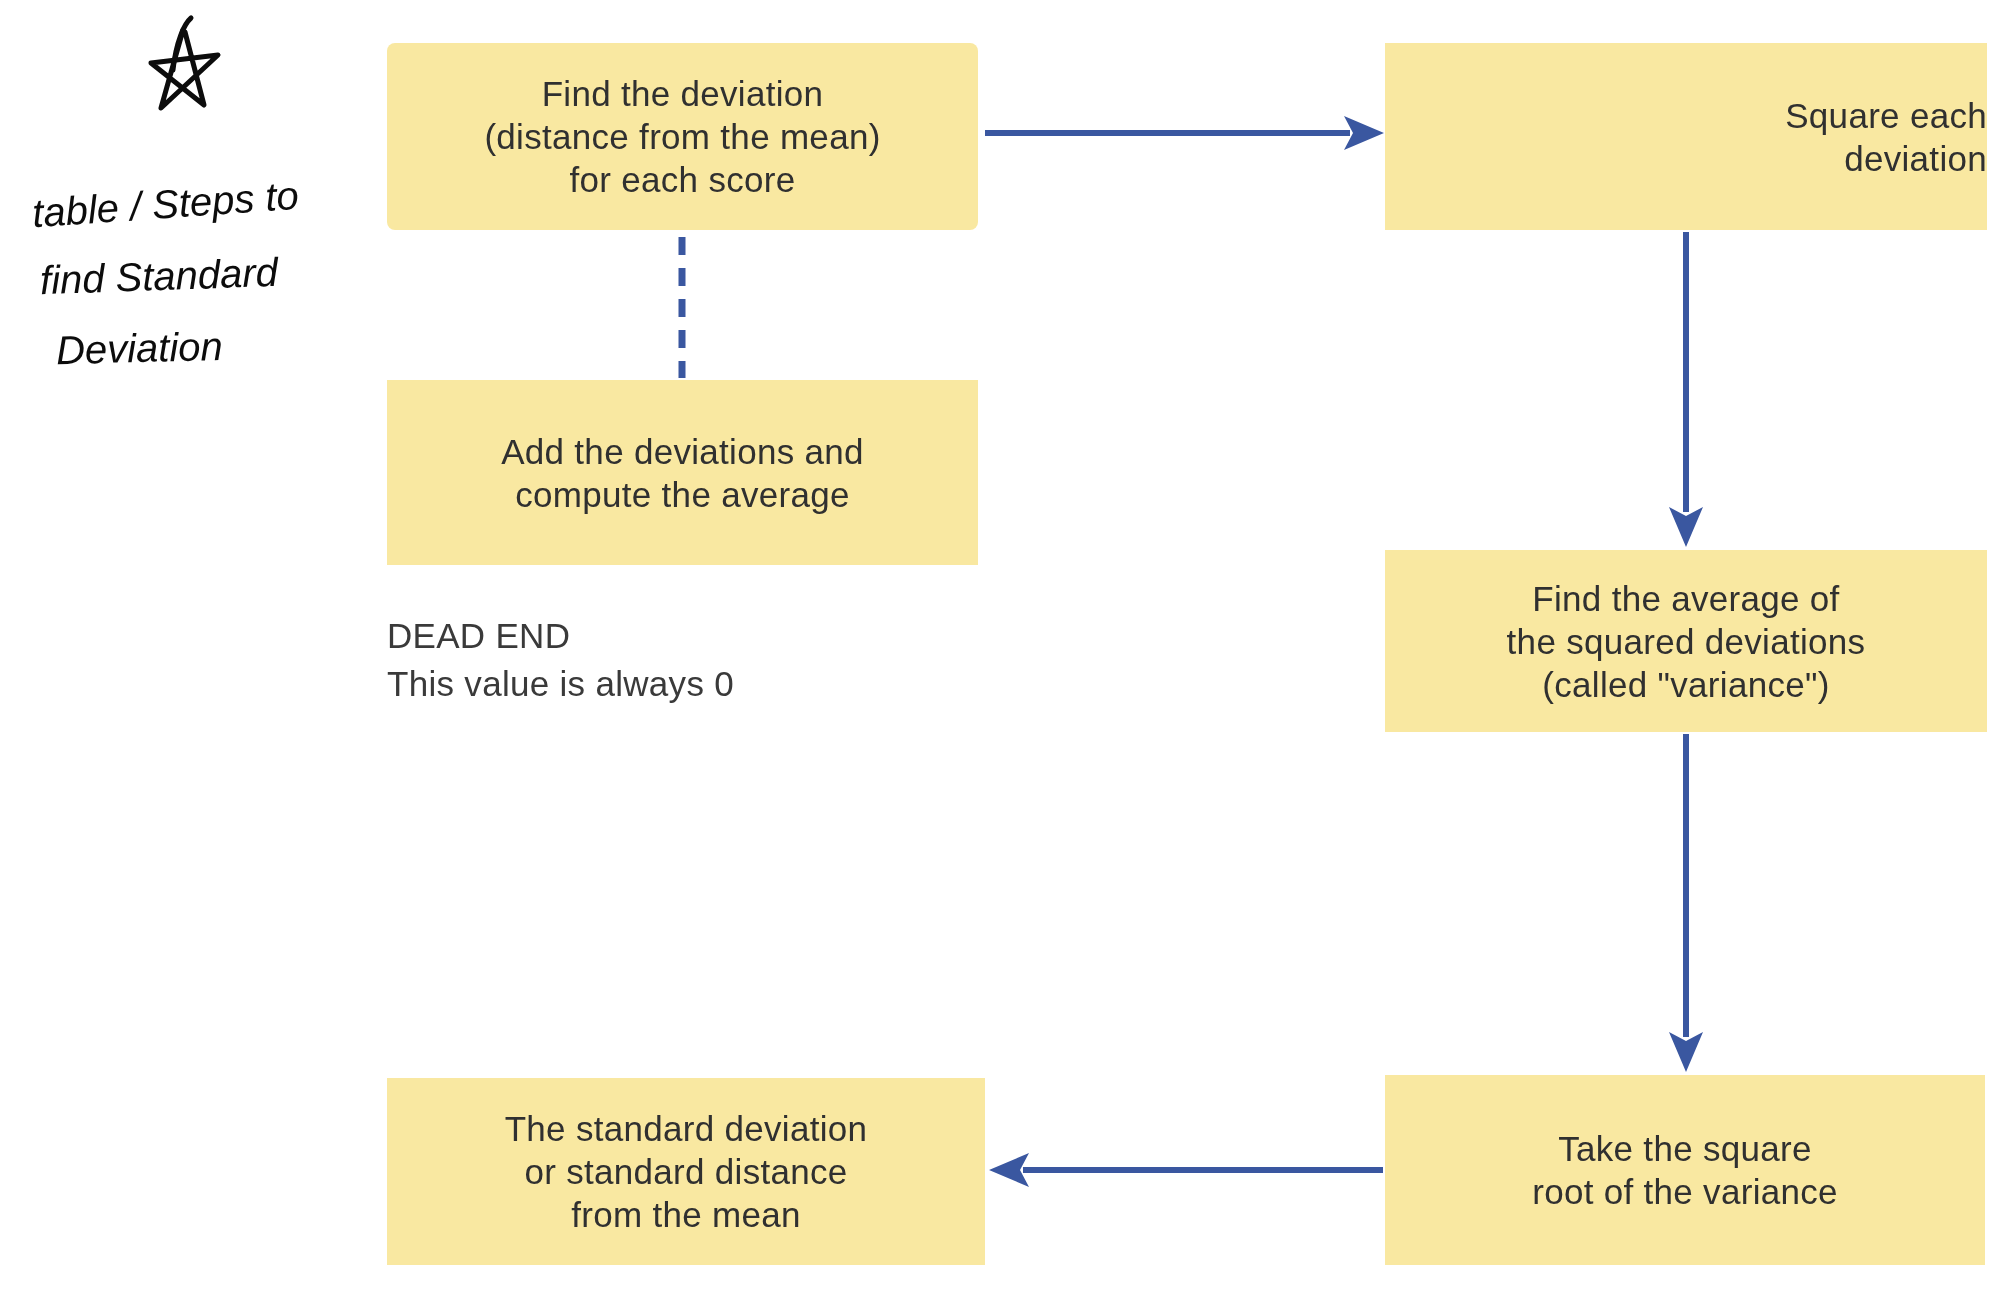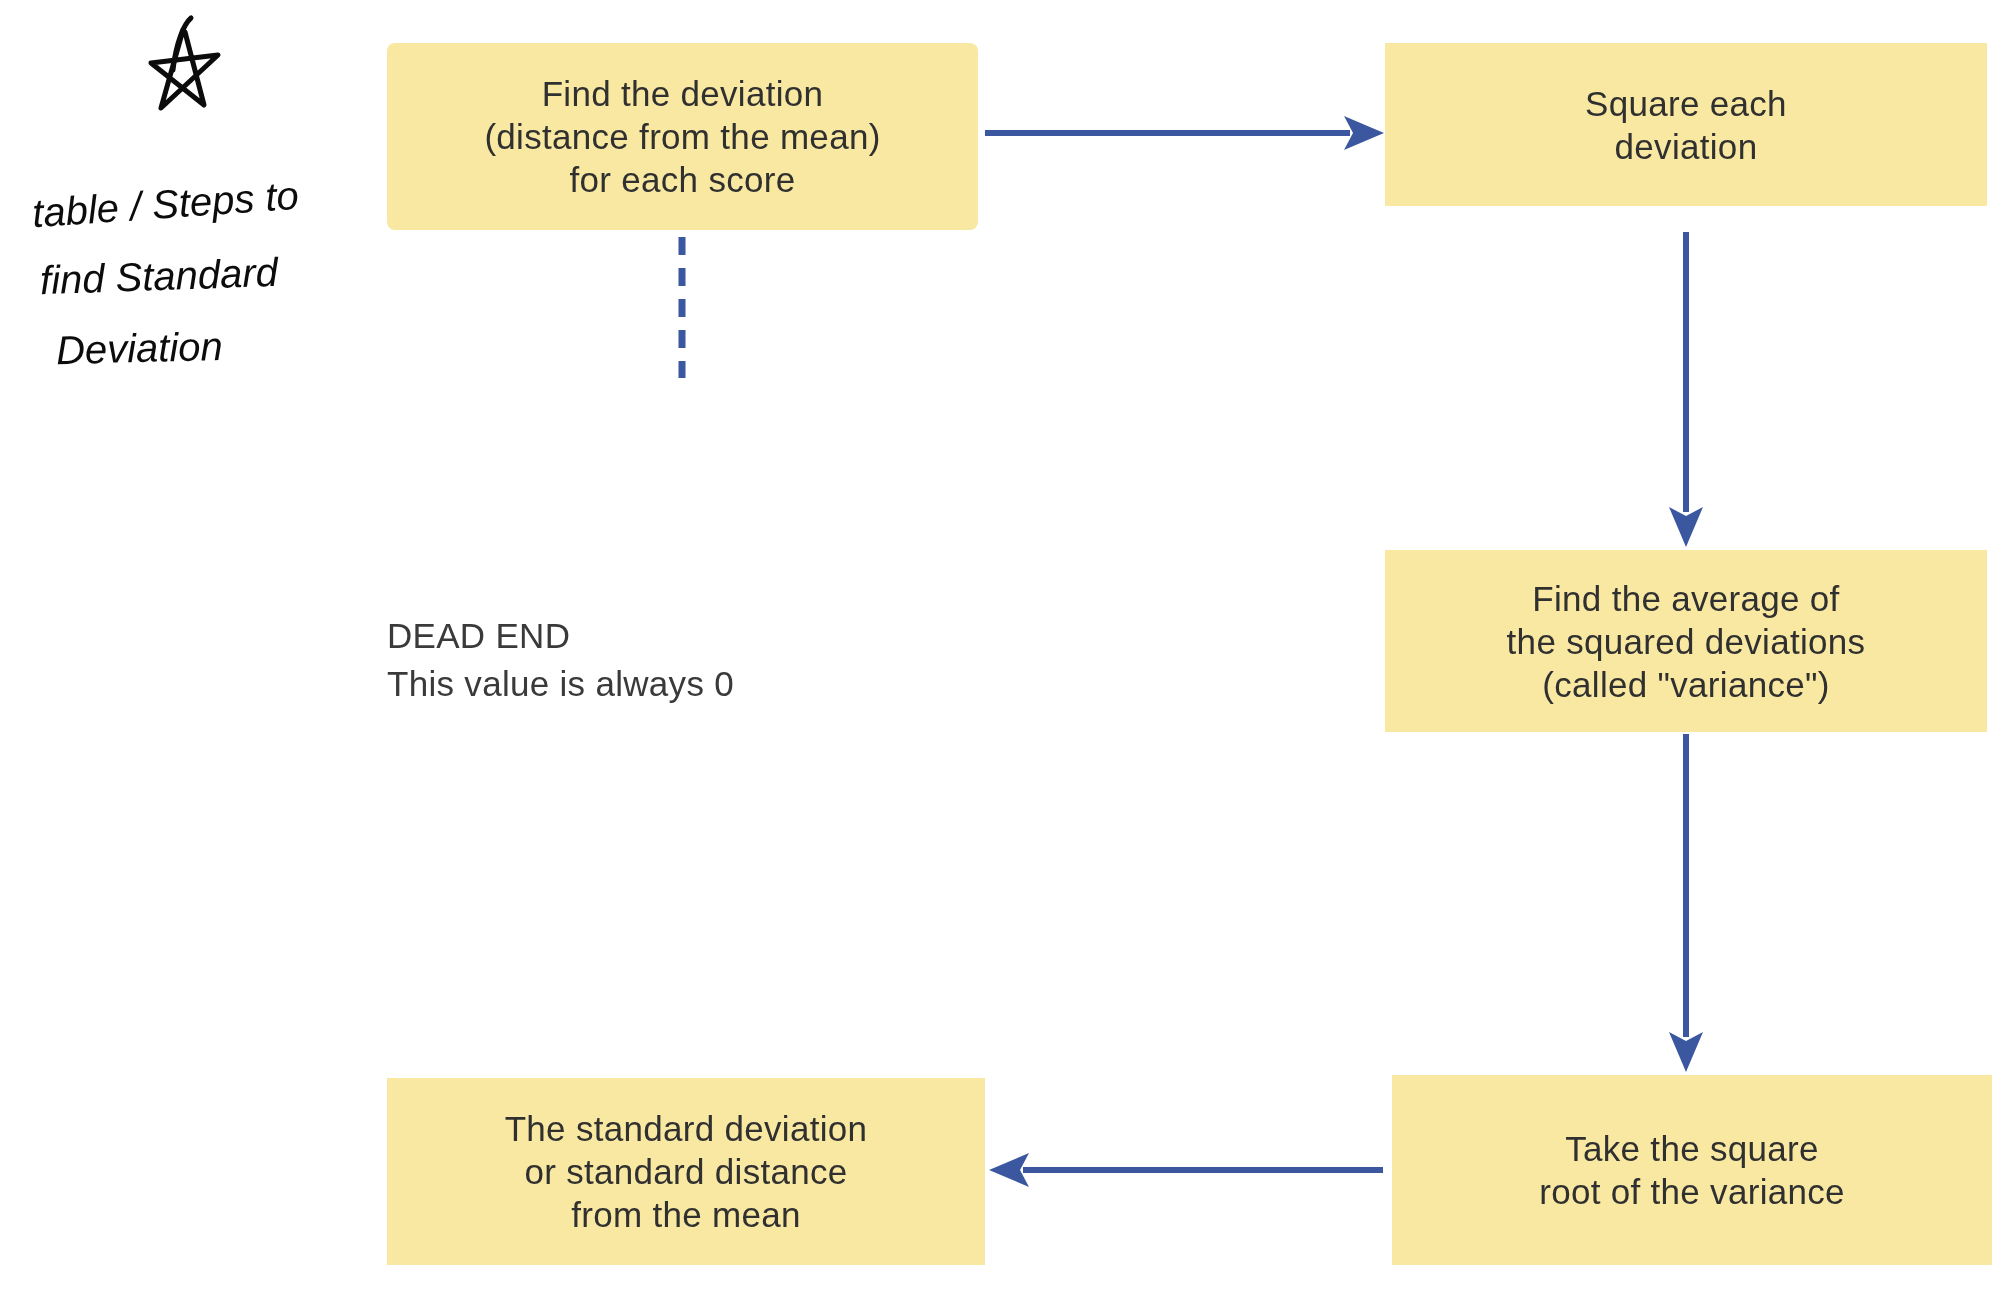--- a/index.html
+++ b/index.html
@@ -25,24 +25,24 @@
     text-align: center;
     color: #303030;
     font-size: 35px;
     line-height: 43px;
     letter-spacing: 0.3px;
   }
   .flow-box .line { display: block; white-space: nowrap; }
 
   
   .b1 { left: 387px;  top: 43px;   width: 591px; height: 187px; border-radius: 8px; }
-  .b2 { left: 1385px; top: 43px;   width: 602px; height: 163px; }
+  .b2 { left: 1385px; top: 43px;   width: 602px; height: 187px; align-items: flex-end; }
   .b3 { left: 387px;  top: 380px;  width: 591px; height: 185px; }
   .b4 { left: 1385px; top: 550px;  width: 602px; height: 182px; }
-  .b5 { left: 1385px; top: 1075px; width: 600px; height: 190px; margin-left: 7px; }
+  .b5 { left: 1385px; top: 1075px; width: 600px; height: 190px; }
   .b6 { left: 387px;  top: 1078px; width: 598px; height: 187px; }
 
   .dead-end {
     position: absolute;
     left: 387px;
     top: 612px;
     width: 591px;
     color: #3a3a3a;
     font-size: 35px;
     line-height: 48px;
@@ -93,20 +93,24 @@
     <span class="line">Find the deviation</span>
     <span class="line">(distance from the mean)</span>
     <span class="line">for each score</span>
   </div>
 
   <div class="flow-box b2">
     <span class="line">Square each</span>
     <span class="line">deviation</span>
   </div>
 
+  <div class="flow-box b3">
+    <span class="line">Add the deviations and</span>
+    <span class="line">compute the average</span>
+  </div>
 
   <div class="flow-box b4">
     <span class="line">Find the average of</span>
     <span class="line">the squared deviations</span>
     <span class="line">(called "variance")</span>
   </div>
 
   <div class="flow-box b5">
     <span class="line">Take the square</span>
     <span class="line">root of the variance</span>

